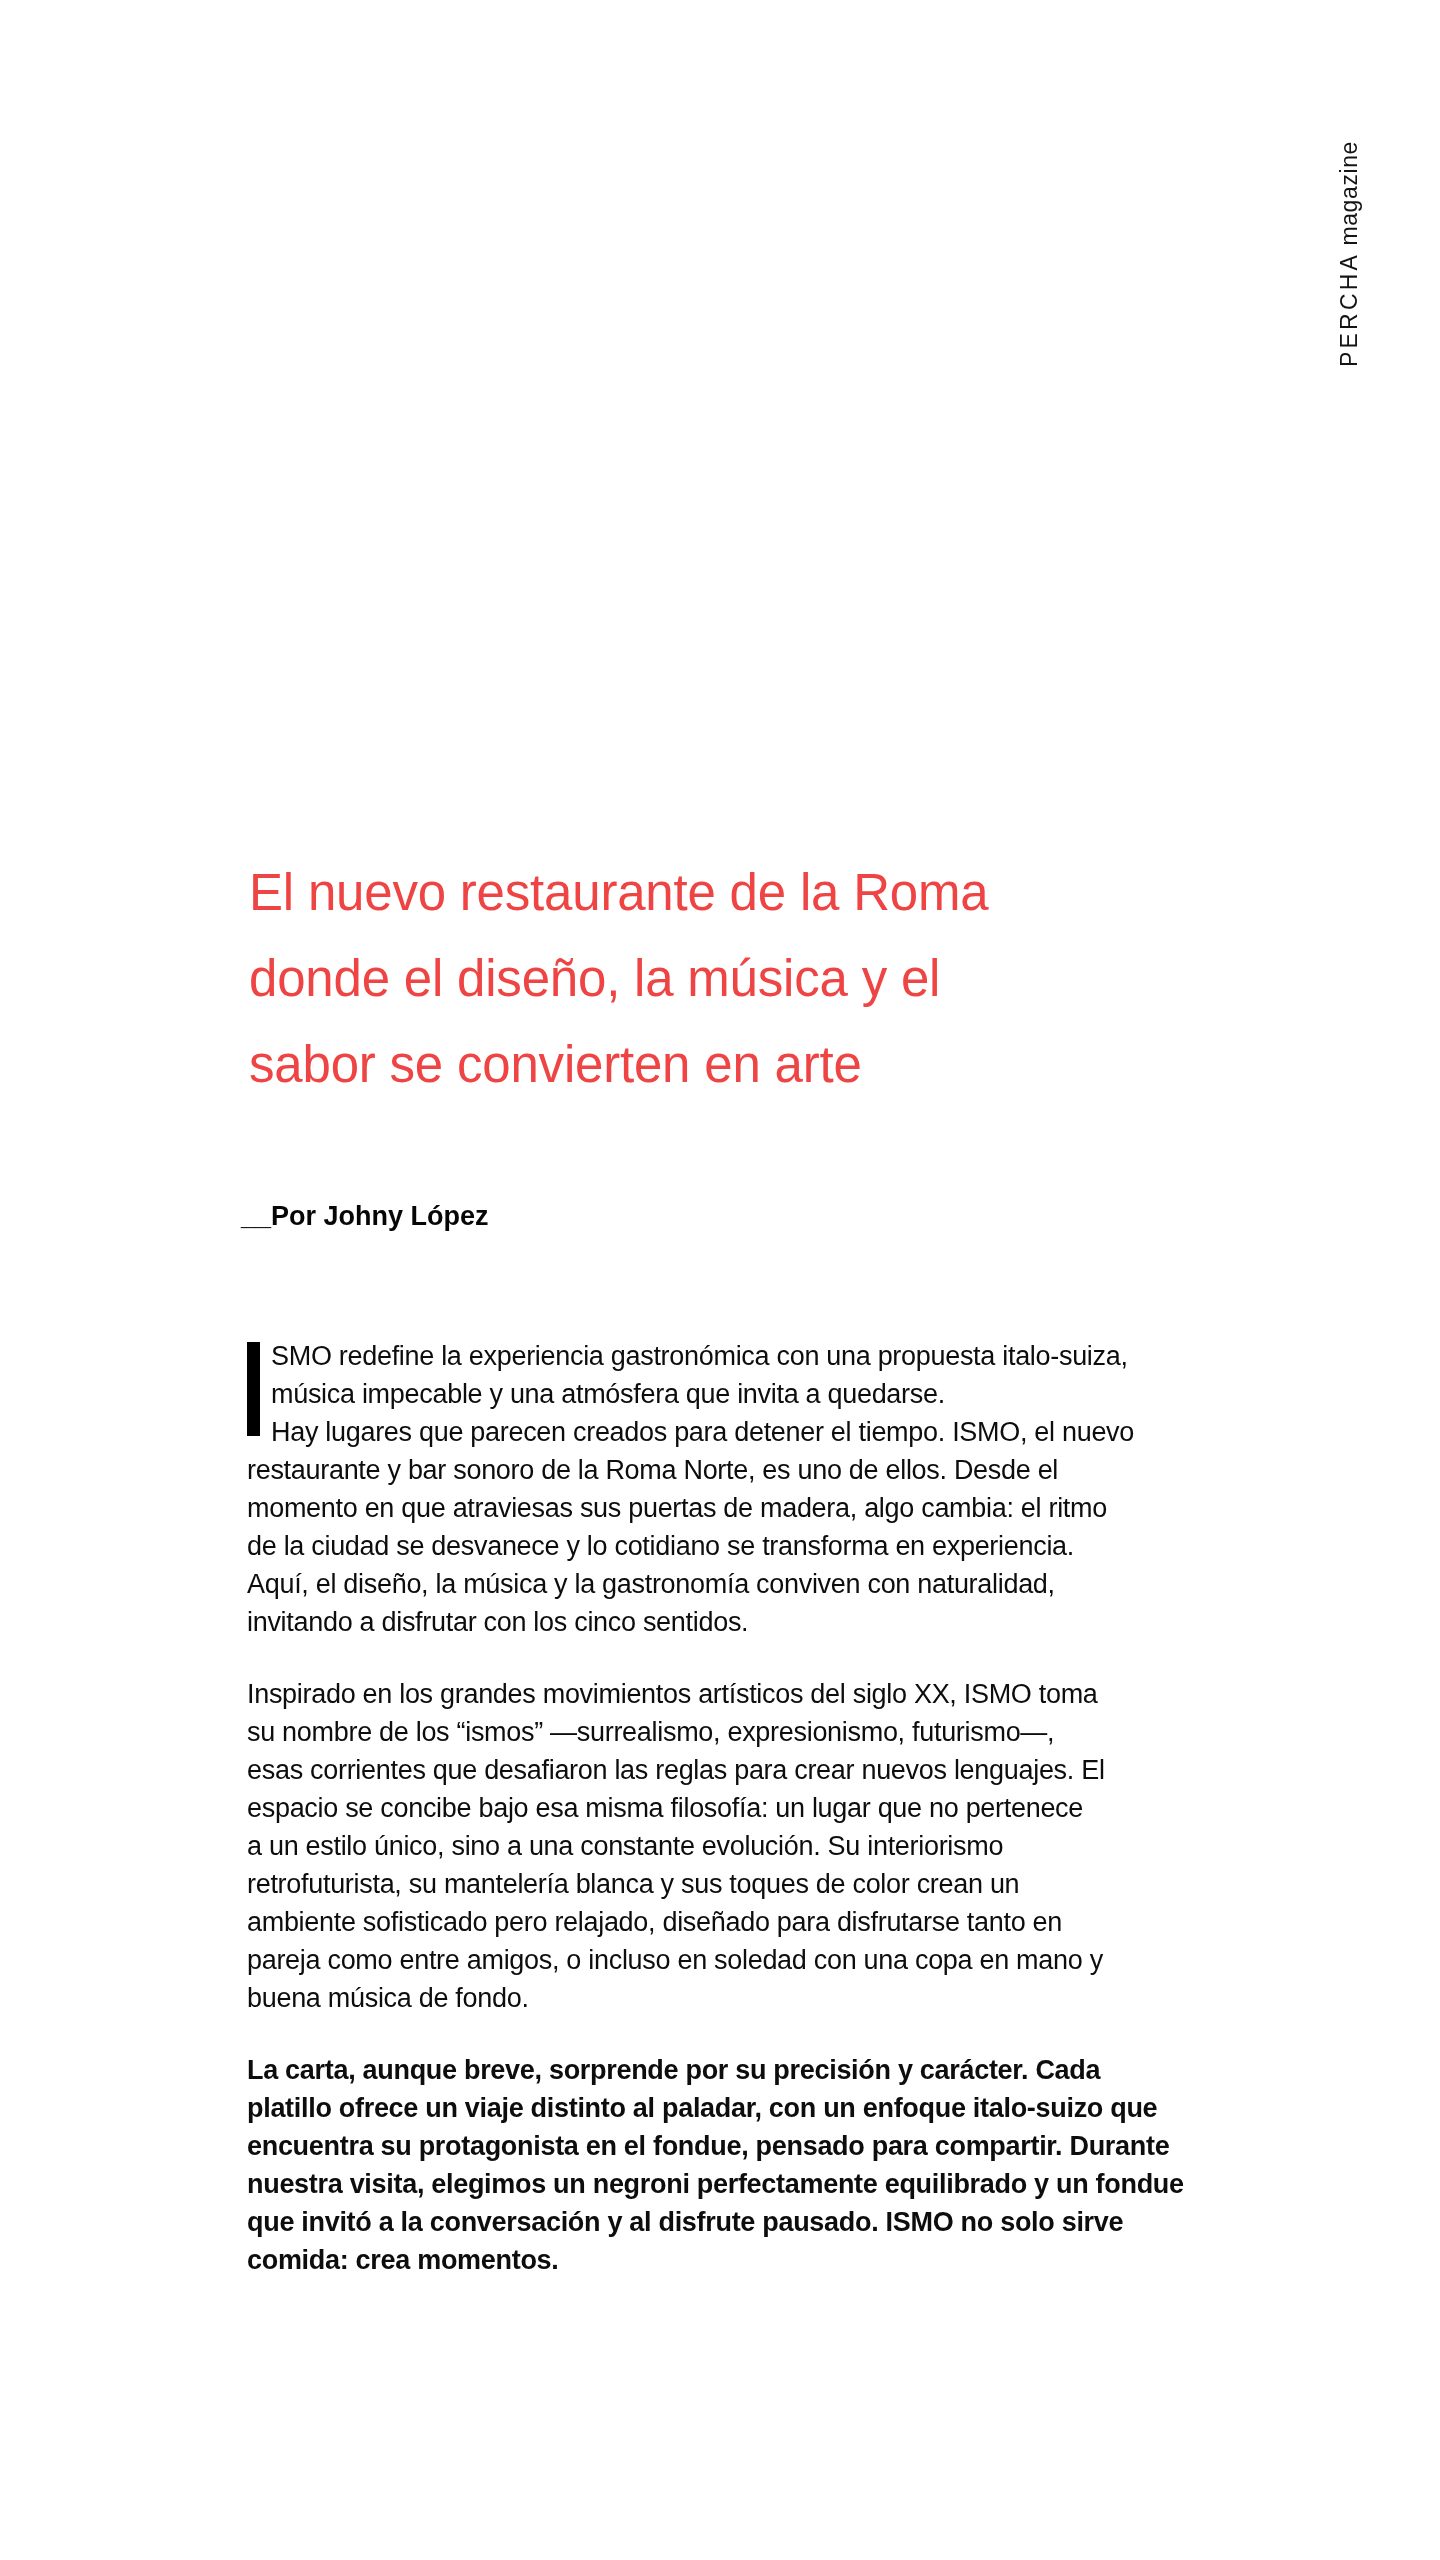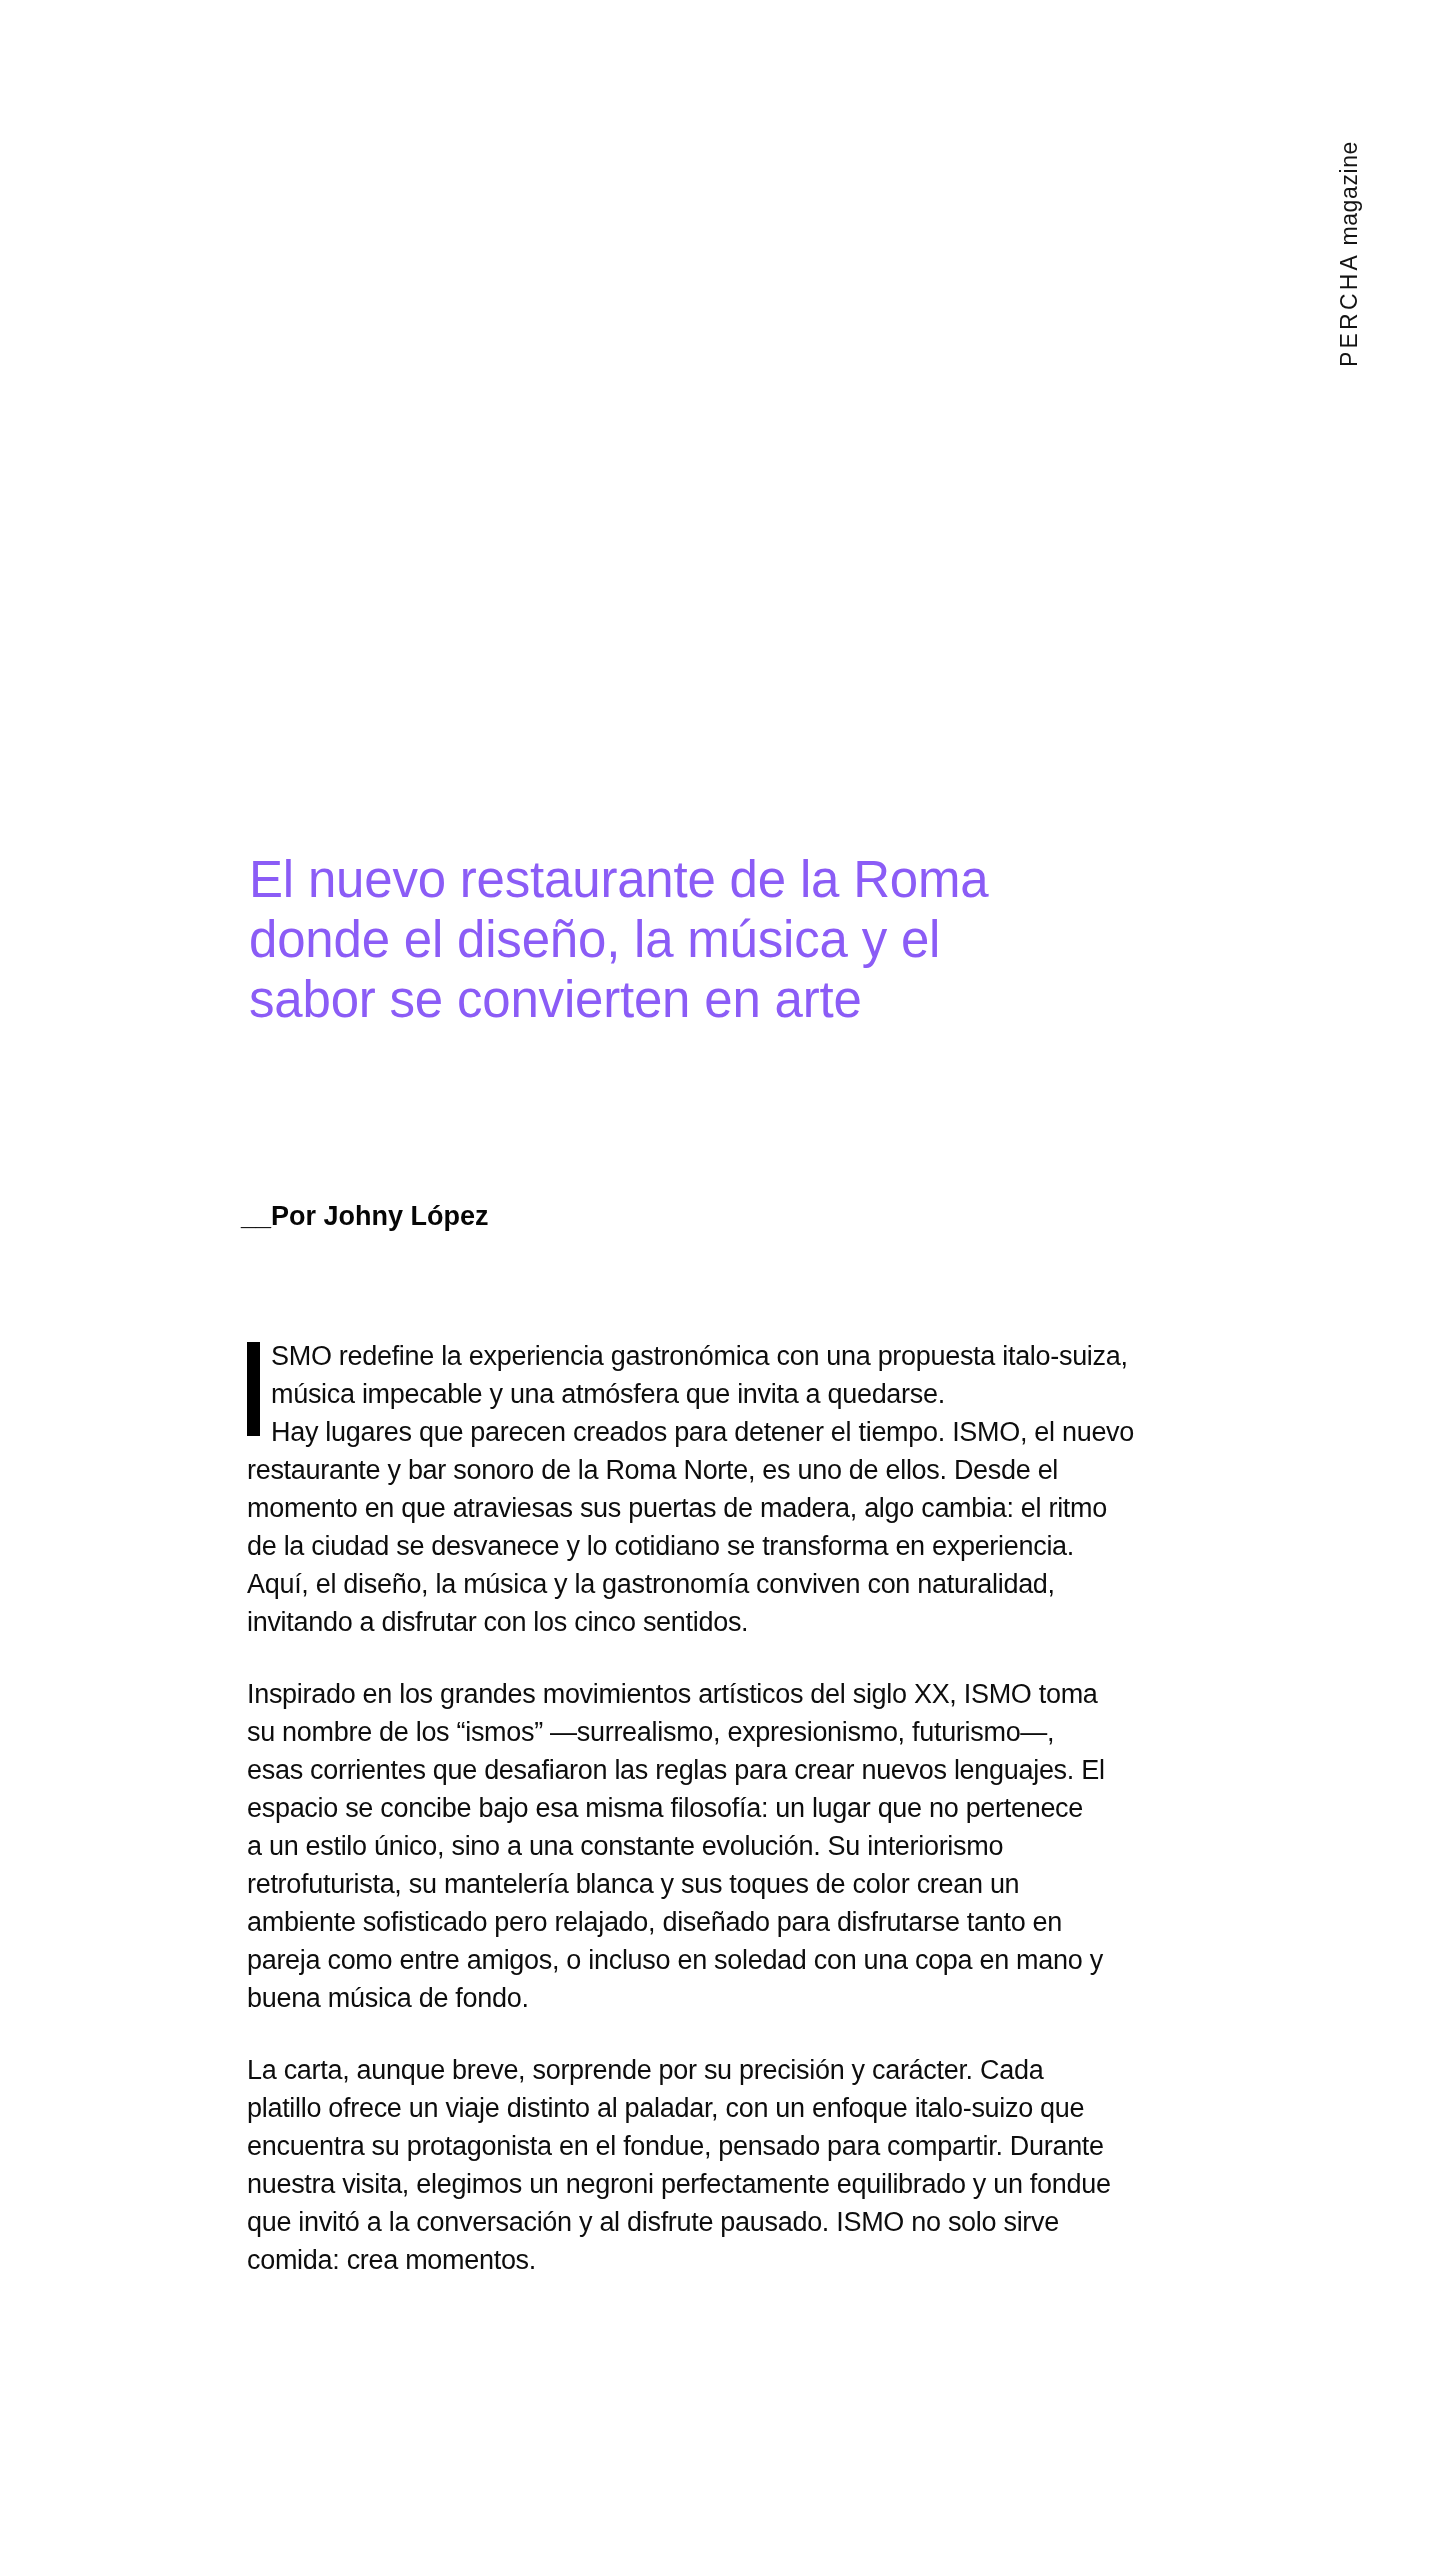--- a/index.html
+++ b/index.html
@@ -29,24 +29,24 @@
     white-space: nowrap;
   }
   .brand .brand-name { letter-spacing: 3.2px; }
   .brand .brand-word { letter-spacing: 0.6px; }
 
   .headline {
     position: absolute;
     left: 249px;
     top: 850px;
     font-size: 51px;
-    line-height: 60px;
+    line-height: 86px;
     font-weight: 400;
     letter-spacing: -0.2px;
-    color: #8b5cf6;
+    color: #ef4444;
     white-space: pre;
   }
 
   .byline {
     position: absolute;
     left: 241px;
     top: 1165px;
     font-size: 27px;
     line-height: 32px;
     font-weight: 700;
@@ -59,21 +59,21 @@
     position: absolute;
     left: 247px;
     top: 1337px;
     width: 1050px;
     font-size: 27px;
     line-height: 38px;
     letter-spacing: -0.3px;
     color: #0d0d0d;
   }
   .body-col p { margin: 0 0 34px 0; }
-  .body-col p:last-child { margin-bottom: 0; }
+  .body-col p:last-child { margin-bottom: 0; font-weight: bold; }
   .p-lines { white-space: pre; }
 
   
   .dropcap {
     float: left;
     width: 13px;
     height: 94px;
     margin: 5px 11px 0 0;
     background: #000000;
     overflow: hidden;

